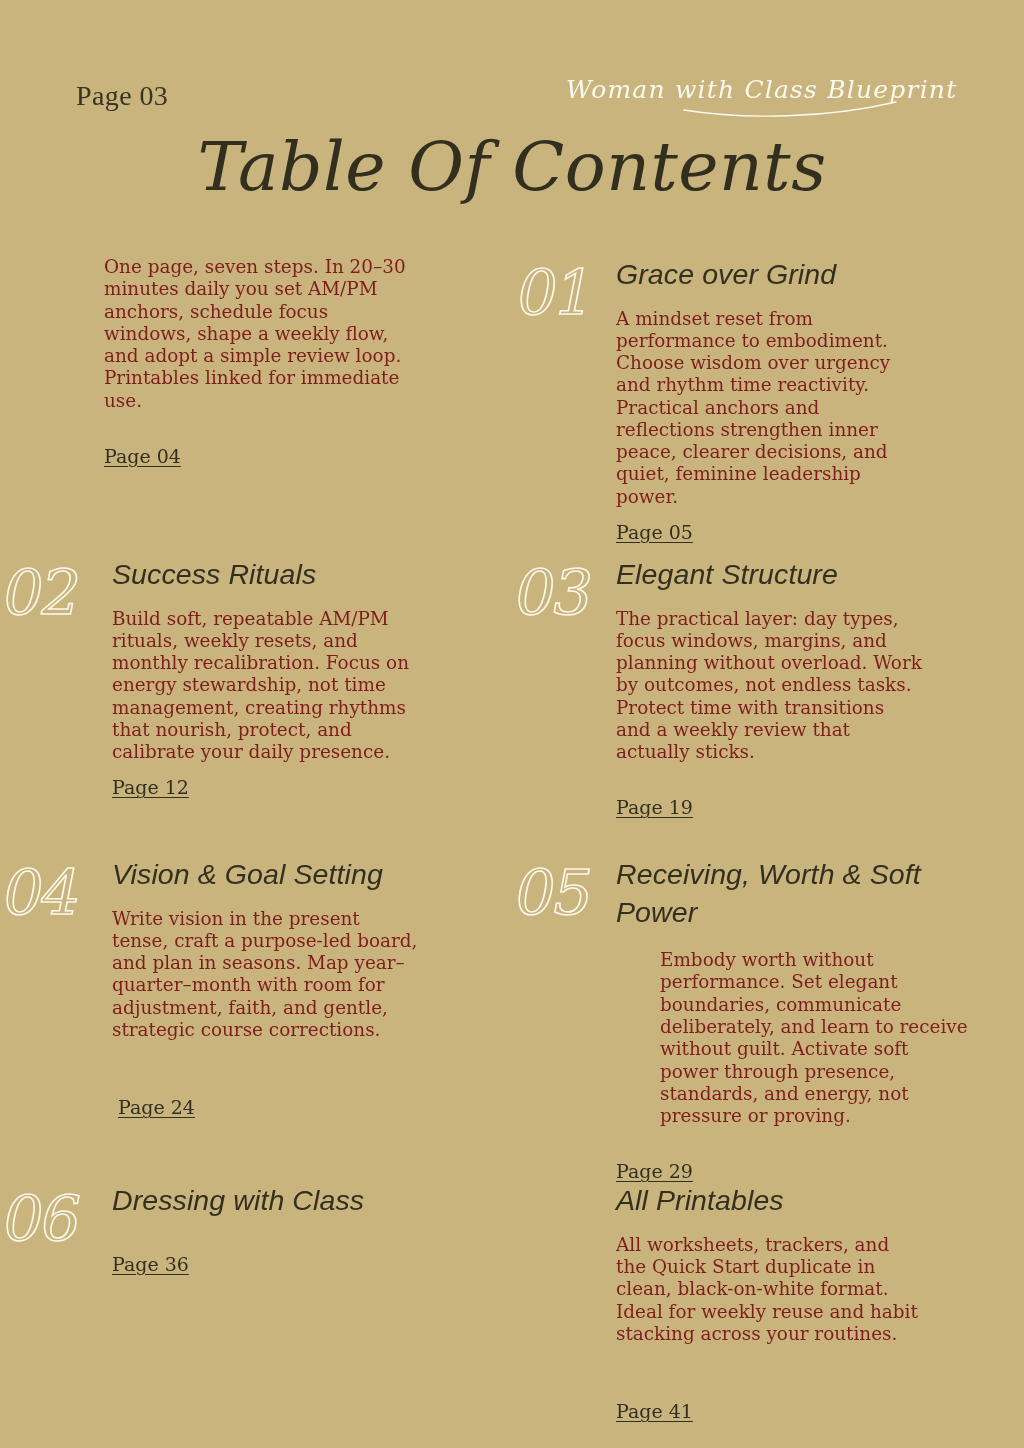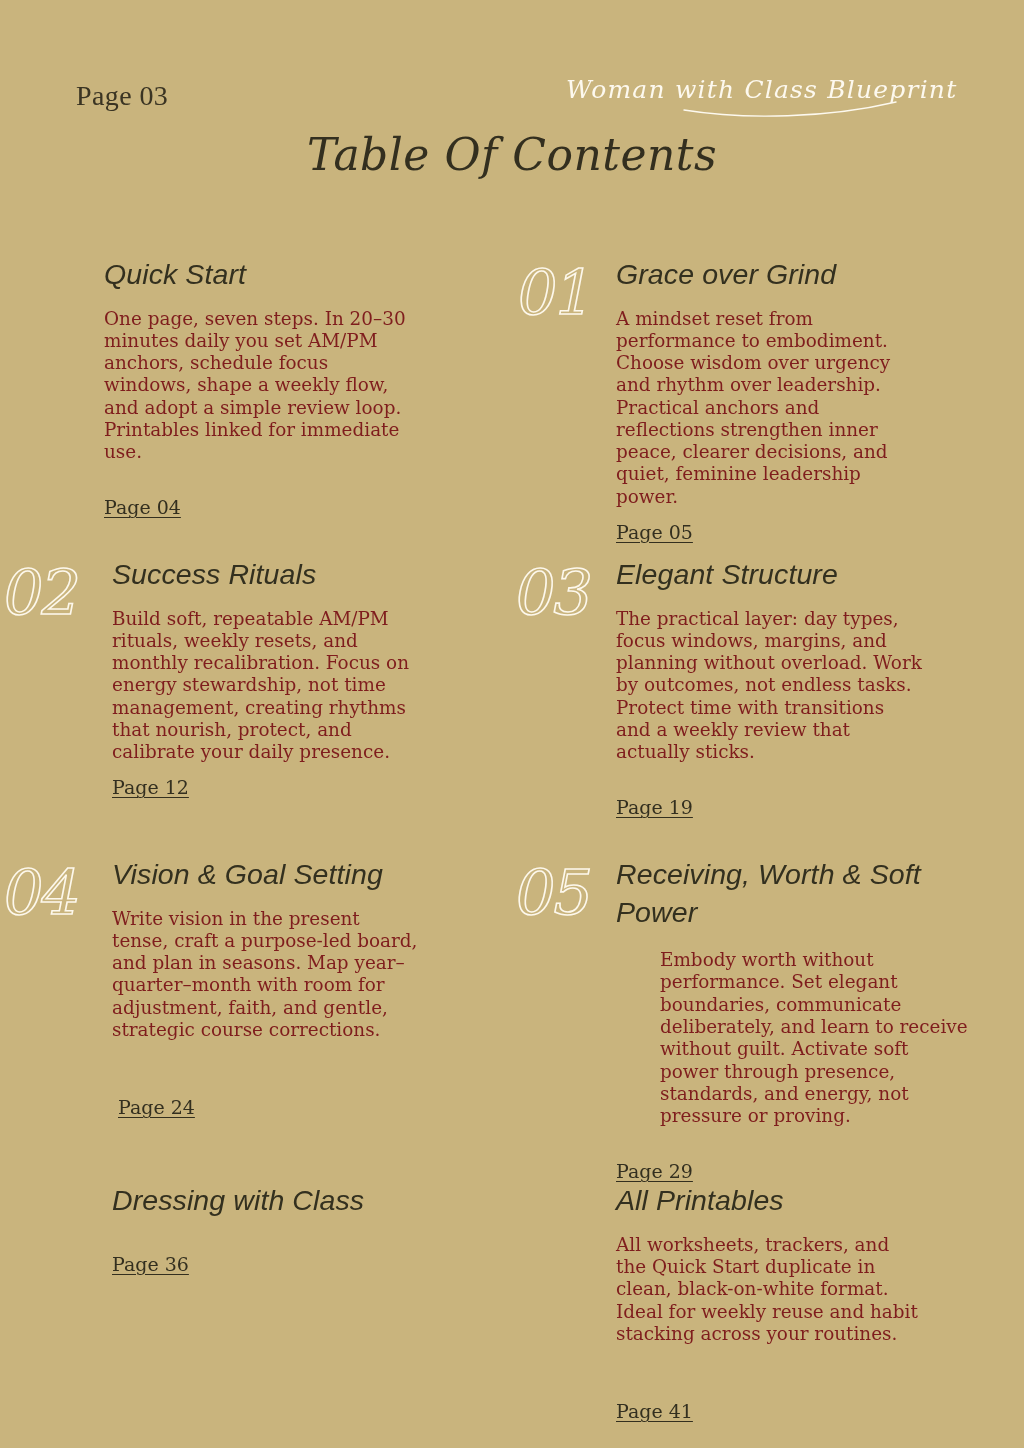--- a/index.html
+++ b/index.html
@@ -51,21 +51,21 @@
 
   
   .doc-title {
     position: absolute;
     left: 0;
     right: 0;
     top: 133px;
     text-align: center;
     font-family: "DejaVu Serif", serif;
     font-style: italic;
-    font-size: 44px;
+    font-size: 68px;
     line-height: 1;
     color: #332f1f;
     letter-spacing: 0.5px;
   }
 
   
   .toc {
     position: absolute;
     left: 0;
     top: 256px;
@@ -172,36 +172,35 @@
     </svg>
   </div>
 
   <div class="doc-title">Table Of Contents</div>
 
   <div class="toc">
 
     <div class="toc-row row-1">
       <div class="toc-col col-left">
         <div class="entry no-num">
-          <div class="entry-title">Quick Start</div>
           <div class="entry-desc">One page, seven steps. In 20–30 minutes daily you set AM/PM anchors, schedule focus windows, shape a weekly flow, and adopt a simple review loop. Printables linked for immediate use.</div>
           <div class="link-wrap push">
             <span class="entry-link">Page 04</span>
           </div>
         </div>
       </div>
       <div class="toc-col col-right">
         <div class="entry">
           <div class="entry-num">
             <svg viewBox="0 0 104 86" aria-hidden="true">
                 <text x="2" y="62">01</text>
               </svg>
           </div>
           <div class="entry-title">Grace over Grind</div>
-          <div class="entry-desc">A mindset reset from performance to embodiment. Choose wisdom over urgency and rhythm over leadership. Practical anchors and reflections strengthen inner peace, clearer decisions, and quiet, feminine leadership power.</div>
+          <div class="entry-desc">A mindset reset from performance to embodiment. Choose wisdom over urgency and rhythm time reactivity. Practical anchors and reflections strengthen inner peace, clearer decisions, and quiet, feminine leadership power.</div>
           <div class="link-wrap tight">
             <span class="entry-link">Page 05</span>
           </div>
         </div>
       </div>
     </div>
 
     <div class="toc-row row-2">
       <div class="toc-col col-left">
         <div class="entry">
@@ -260,20 +259,25 @@
           <div class="link-wrap push">
             <span class="entry-link">Page 29</span>
           </div>
         </div>
       </div>
     </div>
 
     <div class="toc-row row-4">
       <div class="toc-col col-left">
         <div class="entry">
+          <div class="entry-num">
+            <svg viewBox="0 0 104 86" aria-hidden="true">
+                <text x="0" y="62">06</text>
+              </svg>
+          </div>
           <div class="entry-title">Dressing with Class</div>
           <div class="link-wrap push">
             <span class="entry-link">Page 36</span>
           </div>
         </div>
       </div>
       <div class="toc-col col-right">
         <div class="entry no-num">
           <div class="entry-title">All Printables</div>
           <div class="entry-desc"> All worksheets, trackers, and the Quick Start duplicate in clean, black-on-white format. Ideal for weekly reuse and habit stacking across your routines.</div>

